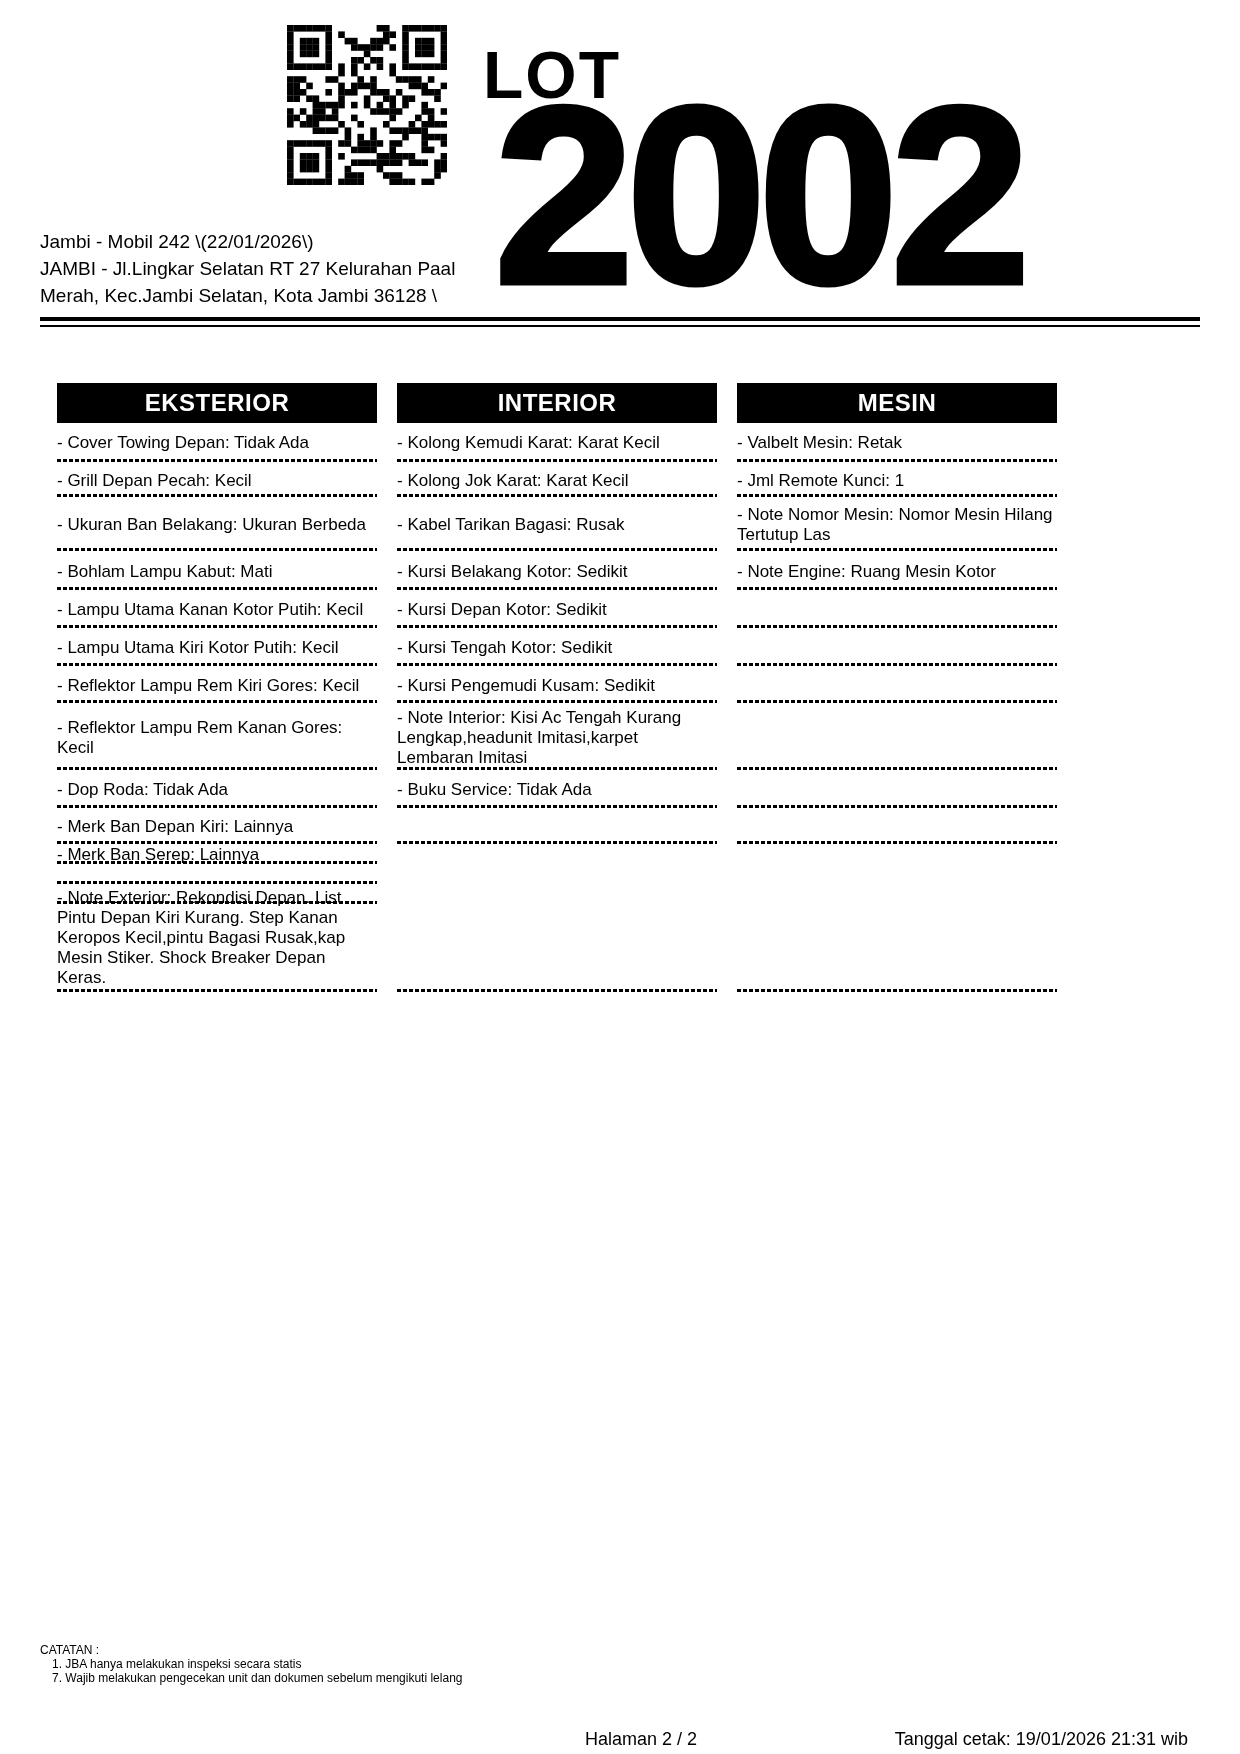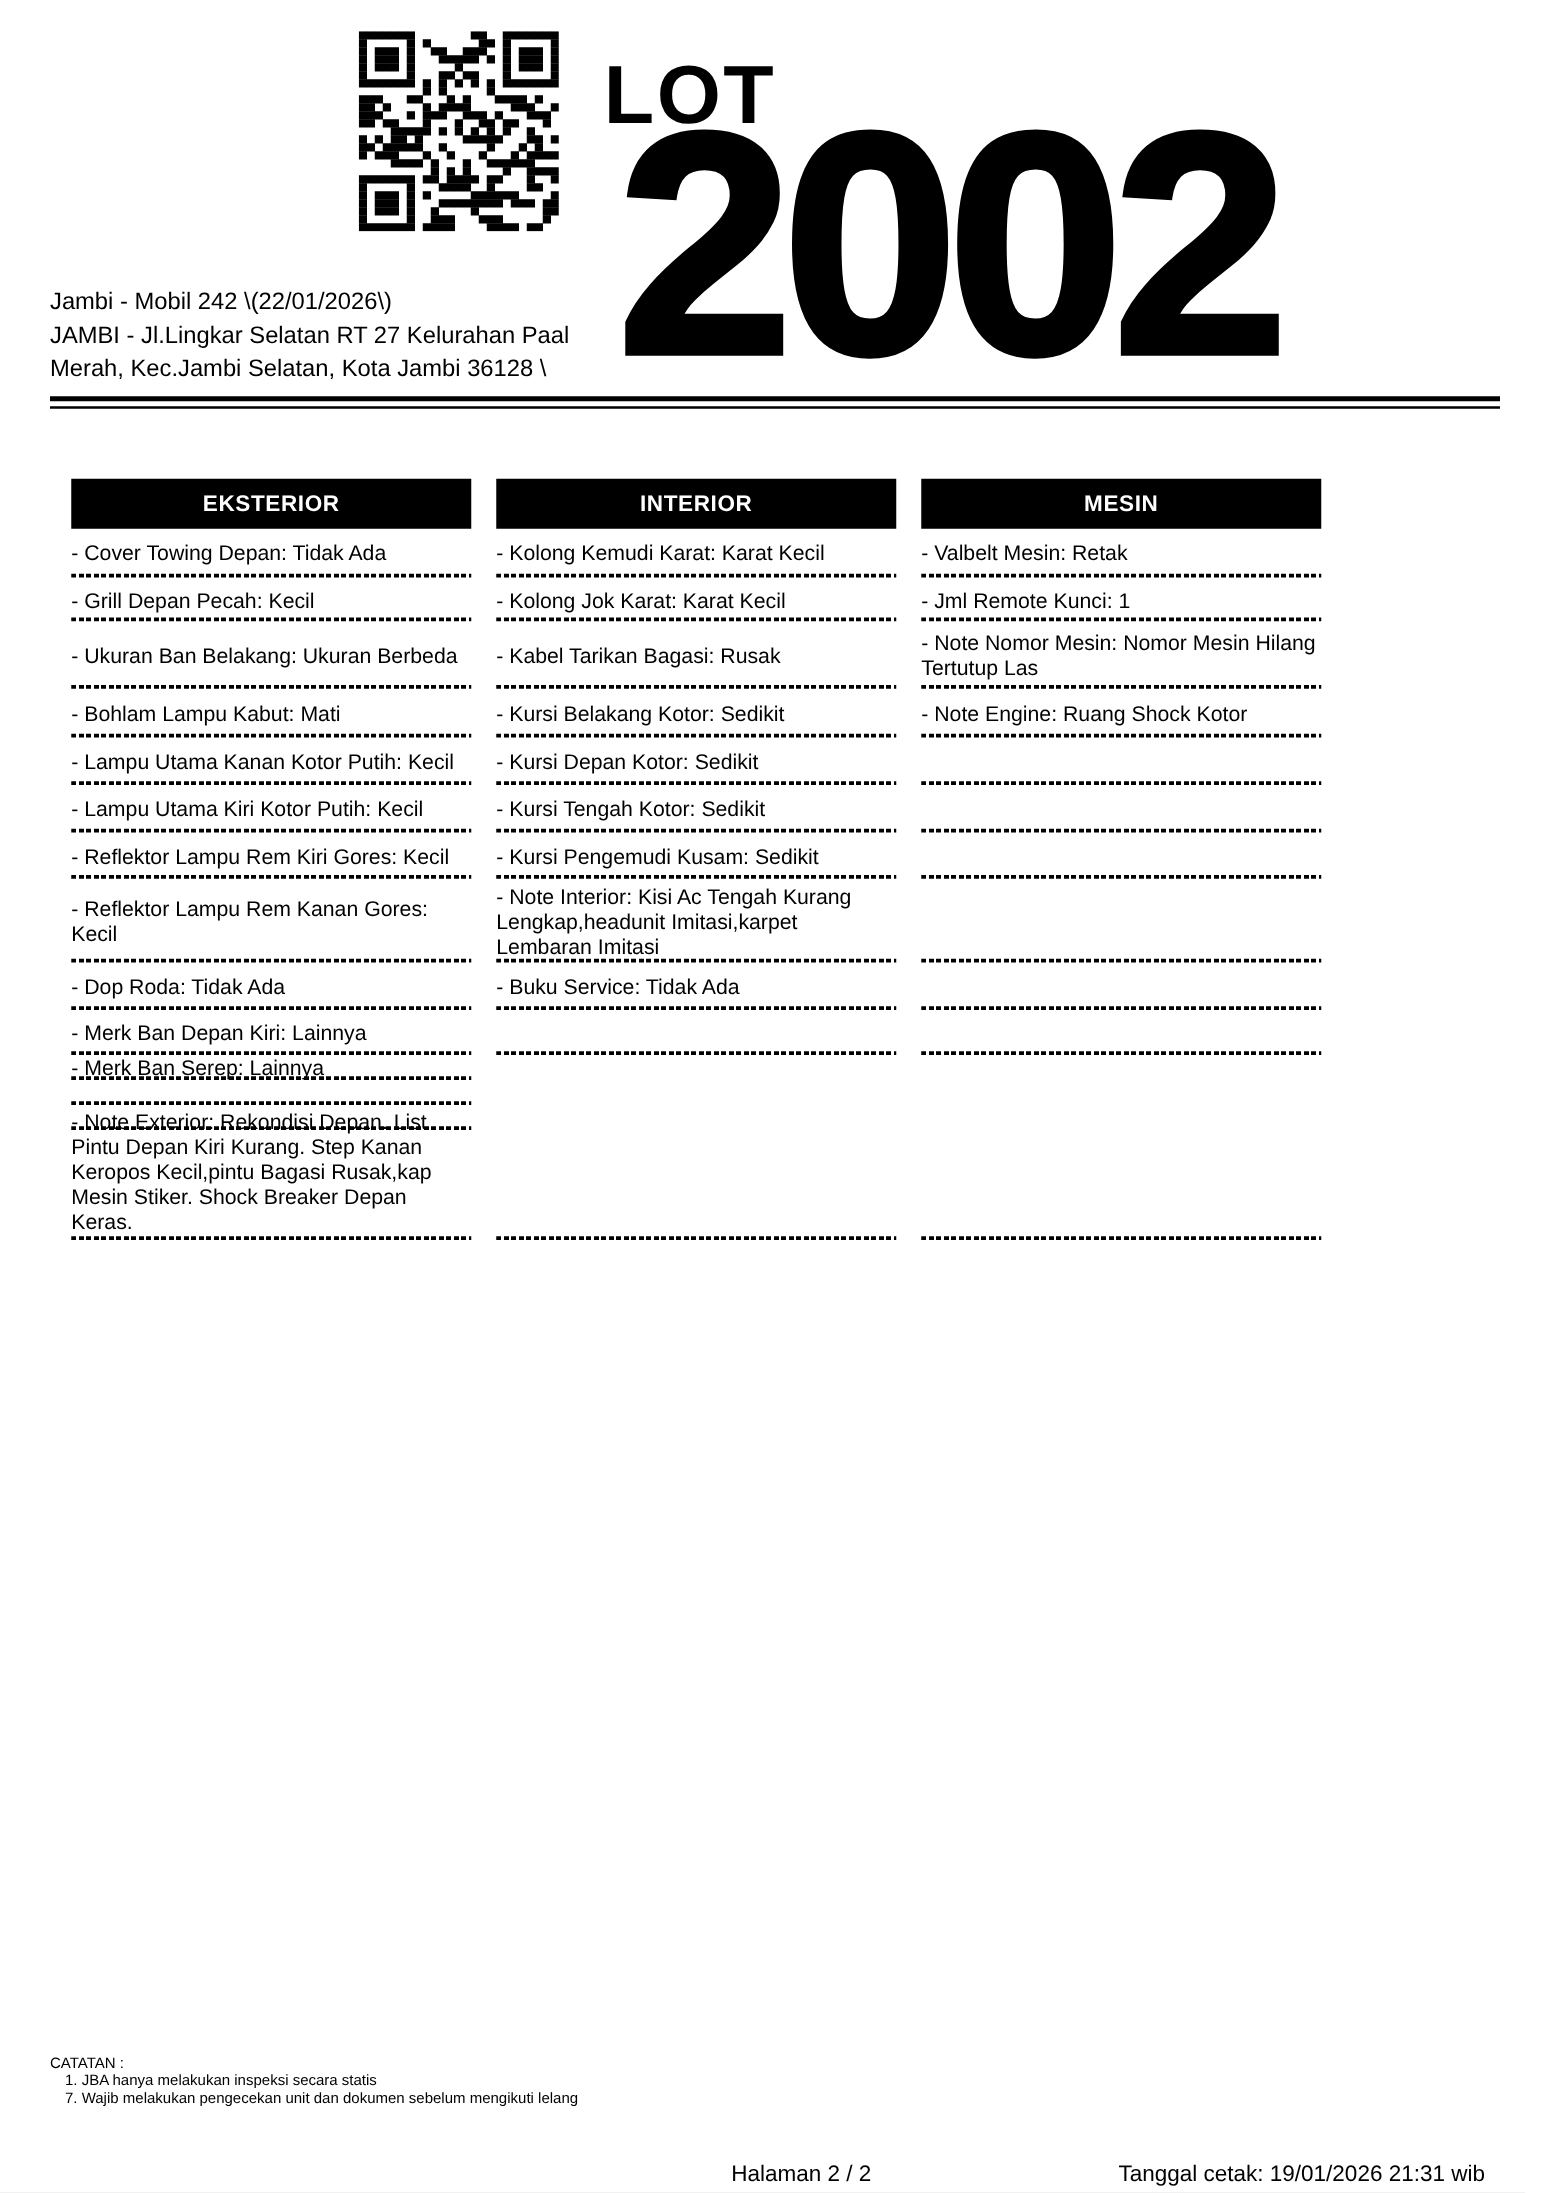--- a/index.html
+++ b/index.html
@@ -27,21 +27,21 @@
   }
   .address { position:absolute; left:40px; top:228px; font-size:19px; line-height:27px; }
   .rule {
     position:absolute; left:40px; top:317px; width:1160px; height:10px;
     border-top:4px solid #000; border-bottom:2px solid #000;
   }
   .table { position:absolute; left:57px; top:383px; width:1000px; }
   .thead { display:flex; gap:20px; }
   .th {
     width:320px; height:40px; background:#000; color:#fff;
-    font-size:18px; font-weight:bold; letter-spacing:0.5px;
+    font-size:24px; font-weight:bold; letter-spacing:0.5px;
     display:flex; align-items:center; justify-content:center;
   }
   .trow { display:flex; gap:20px; }
   .tcell {
     position:relative; width:320px;
     display:flex; align-items:center;
     font-size:17px; line-height:20px;
   }
   .tcell::after {
     content:""; position:absolute; left:0; right:0; bottom:1px; height:3px;
@@ -415,21 +415,21 @@
           </div>
         </div>
         <div class="trow" style="height: 39px;">
           <div class="tcell">
             <span>- Bohlam Lampu Kabut: Mati</span>
           </div>
           <div class="tcell">
             <span>- Kursi Belakang Kotor: Sedikit</span>
           </div>
           <div class="tcell">
-            <span>- Note Engine: Ruang Shock Kotor</span>
+            <span>- Note Engine: Ruang Mesin Kotor</span>
           </div>
         </div>
         <div class="trow" style="height: 38px;">
           <div class="tcell">
             <span>- Lampu Utama Kanan Kotor Putih: Kecil</span>
           </div>
           <div class="tcell">
             <span>- Kursi Depan Kotor: Sedikit</span>
           </div>
           <div class="tcell">

